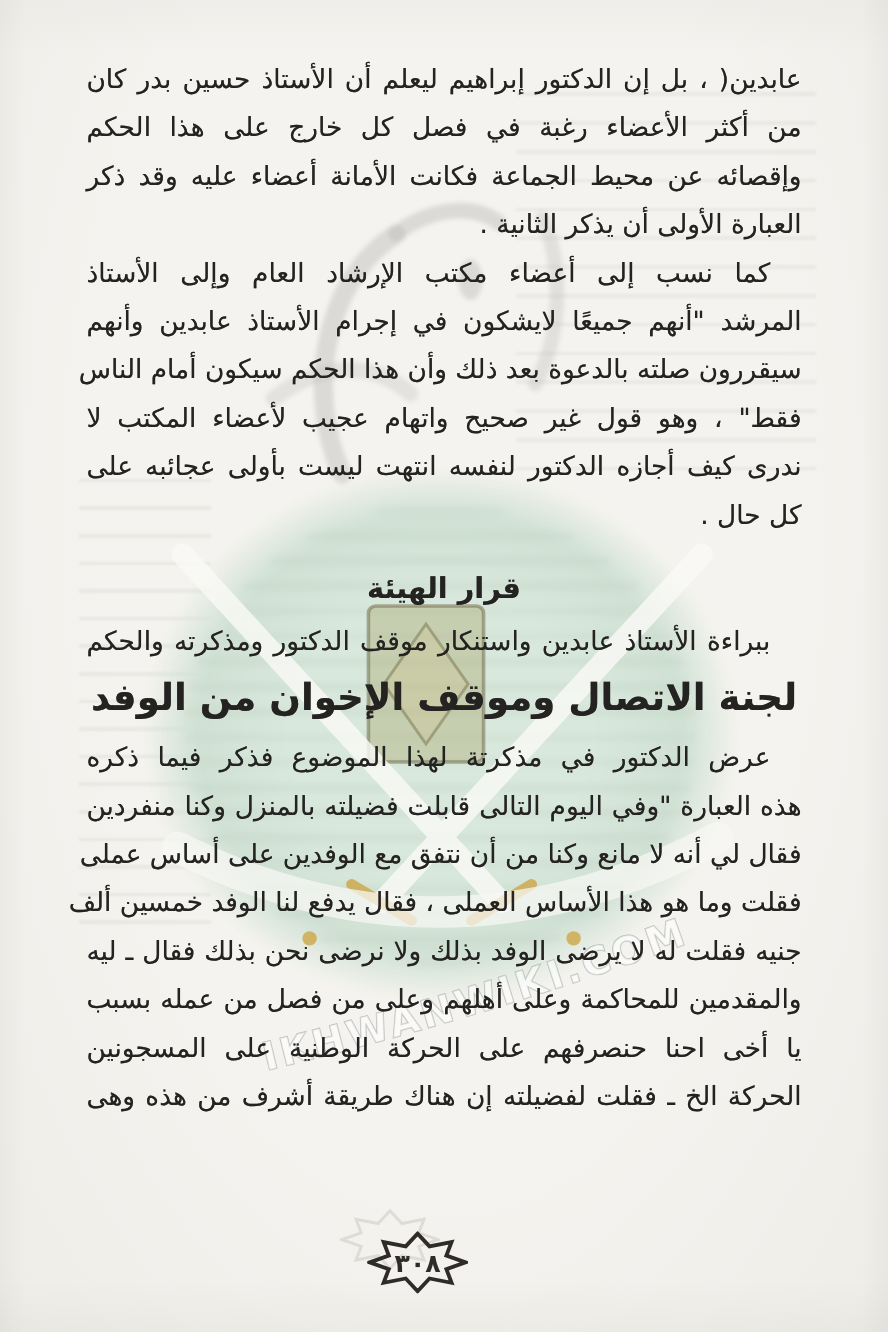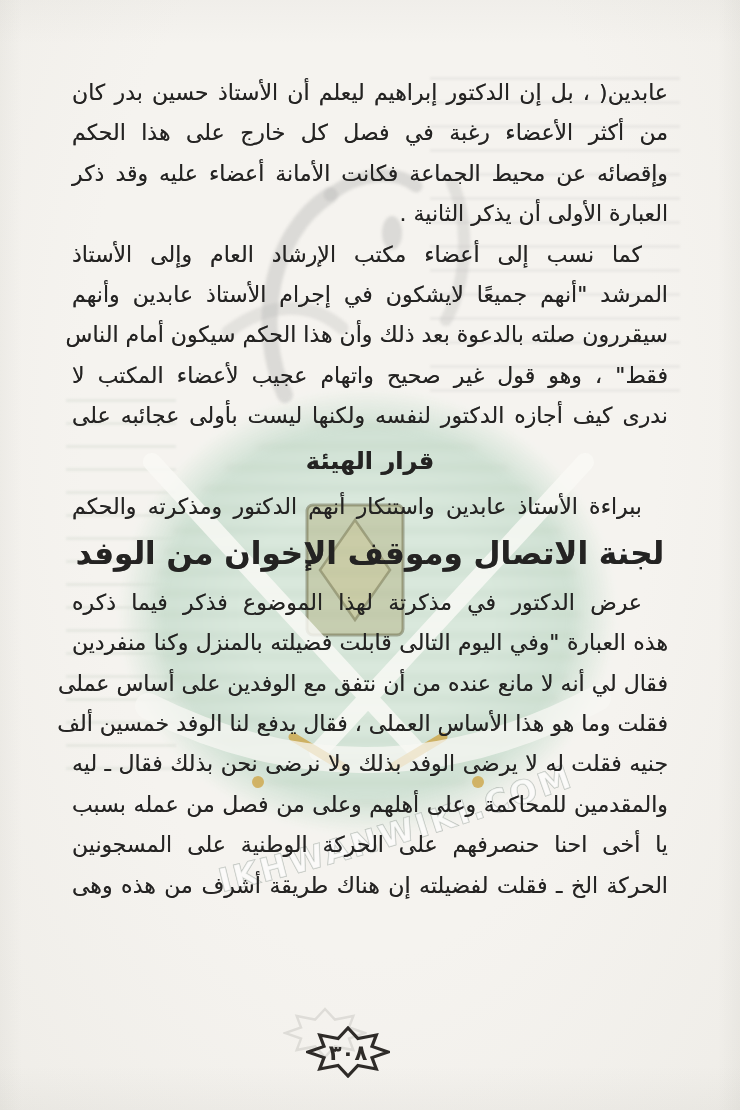--- a/index.html
+++ b/index.html
@@ -32,32 +32,32 @@
   }
   svg.layer{position:absolute;left:0;top:0;}
   .calli{filter:blur(1.6px);}
   .bleed{position:absolute;filter:blur(1.1px);}
   .bleed.top{left:430px;top:62px;width:250px;height:330px;
     background:repeating-linear-gradient(0deg, rgba(150,150,143,.10) 0 3px, transparent 3px 24px);}
   .bleed.left{left:66px;top:380px;width:110px;height:390px;
     background:repeating-linear-gradient(0deg, rgba(138,162,142,.12) 0 3px, transparent 3px 23px);}
   
   #text-flow{
-    position:absolute;top:73px;right:72px;width:596px;z-index:3;
+    position:absolute;top:47px;right:72px;width:596px;z-index:3;
     direction:rtl;color:var(--ink);font-size:22px;
     text-shadow:0 0 .5px rgba(20,20,20,.55);
   }
   .line{
     line-height:40.4px;height:40.4px;white-space:nowrap;
     text-align:justify;text-align-last:justify;
   }
   .line.start{text-align:left;text-align-last:right;}
   .para.indent .line:first-child{text-indent:26px;}
   .heading{font-weight:bold;font-size:24px;text-align:center;line-height:44px;height:44px;}
-  .heading.h1{margin:2px 0 4px;}
+  .heading.h1{margin:17px 0 4px;}
   .heading.h2{margin:4px 0 8px;font-size:31px;}
   .u{text-decoration-thickness:2px;text-underline-offset:4px;}
   
   .pagenum-wrap{position:absolute;z-index:3;}
   .main-star{left:306px;top:1026px;}
   .ghost-star{left:283px;top:1007px;opacity:.2;}
 </style>
 </head>
 <body>
 
@@ -116,31 +116,32 @@
         <div class="line">عابدين( ، بل إن الدكتور إبراهيم ليعلم أن الأستاذ حسين بدر كان</div>
         <div class="line">من أكثر الأعضاء رغبة في فصل كل خارج على هذا الحكم</div>
         <div class="line">وإقصائه عن محيط الجماعة فكانت الأمانة أعضاء عليه وقد ذكر</div>
         <div class="line start">العبارة الأولى أن يذكر الثانية .</div>
       </div>
       <div class="para indent">
         <div class="line">كما نسب إلى أعضاء مكتب الإرشاد العام وإلى الأستاذ</div>
         <div class="line">المرشد "أنهم جميعًا لايشكون في إجرام الأستاذ عابدين وأنهم</div>
         <div class="line">سيقررون صلته بالدعوة بعد ذلك وأن هذا الحكم سيكون أمام الناس</div>
         <div class="line"><span class="u">فقط</span><span>" ، وهو قول غير صحيح واتهام عجيب لأعضاء المكتب لا</span></div>
-        <div class="line">ندرى كيف أجازه الدكتور لنفسه ولكنها ليست بأولى عجائبه على</div>
+        <div class="line">ندرى كيف أجازه الدكتور لنفسه انتهت ليست بأولى عجائبه على</div>
+        <div class="line start">كل حال .</div>
       </div>
       <div class="heading h1">قرار الهيئة</div>
       <div class="para indent">
-        <div class="line">ببراءة الأستاذ عابدين واستنكار أنهم الدكتور ومذكرته والحكم</div>
+        <div class="line">ببراءة الأستاذ عابدين واستنكار موقف الدكتور ومذكرته والحكم</div>
       </div>
       <div class="heading h2">لجنة الاتصال وموقف الإخوان من الوفد</div>
       <div class="para indent">
         <div class="line">عرض الدكتور في مذكرتة لهذا الموضوع فذكر فيما ذكره</div>
         <div class="line">هذه العبارة "وفي اليوم التالى قابلت فضيلته بالمنزل وكنا منفردين</div>
-        <div class="line">فقال لي أنه لا مانع عنده من أن نتفق مع الوفدين على أساس عملى</div>
+        <div class="line">فقال لي أنه لا مانع وكنا من أن نتفق مع الوفدين على أساس عملى</div>
         <div class="line">فقلت وما هو هذا الأساس العملى ، فقال يدفع لنا الوفد خمسين ألف</div>
         <div class="line">جنيه فقلت له لا يرضى الوفد بذلك ولا نرضى نحن بذلك فقال ـ ليه</div>
         <div class="line">والمقدمين للمحاكمة وعلى أهلهم وعلى من فصل من عمله بسبب</div>
         <div class="line">يا أخى احنا حنصرفهم على الحركة الوطنية على المسجونين</div>
         <div class="line">الحركة الخ ـ فقلت لفضيلته إن هناك طريقة أشرف من هذه وهى</div>
       </div>
     </main>
 
   <svg class="pagenum-wrap ghost-star" width="84" height="52" viewBox="0 0 84 52">
     <polygon points="82,26 66,20.4 70.3,9 51.9,12.6 42,2 32.1,12.6 13.7,9 18,20.4 2,26 18,31.6 13.7,43 32.1,39.4 42,50 51.9,39.4 70.3,43 66,31.6" fill="none" stroke="#8a8a82" stroke-width="2.5"></polygon>

